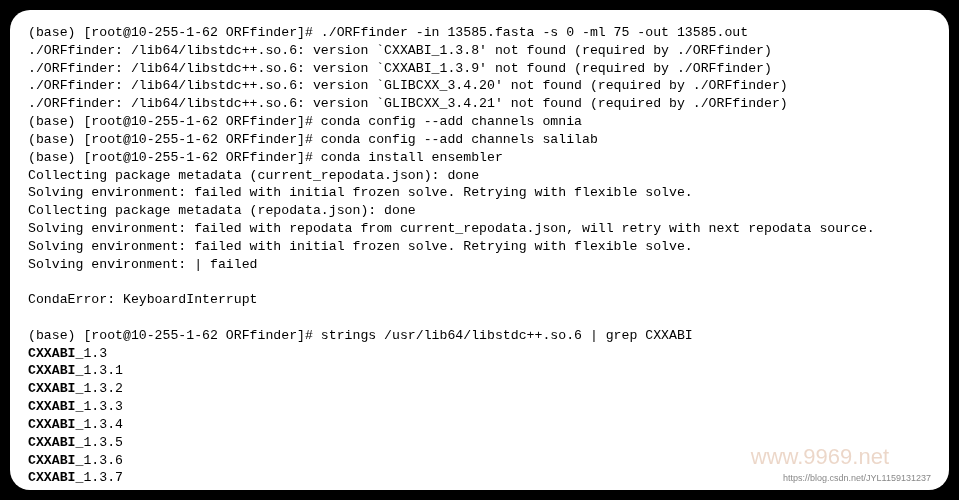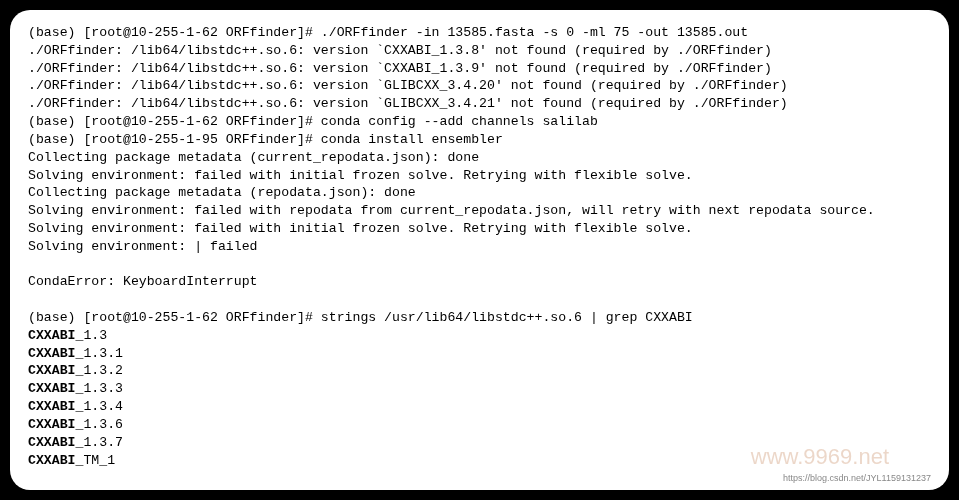--- a/index.html
+++ b/index.html
@@ -54,36 +54,38 @@
 </head>
 <body>
 
 <div class="terminal-window">
   <div id="terminal-content">
       <div class="line">(base) [root@10-255-1-62 ORFfinder]# ./ORFfinder -in 13585.fasta -s 0 -ml 75 -out 13585.out</div>
       <div class="line">./ORFfinder: /lib64/libstdc++.so.6: version `CXXABI_1.3.8' not found (required by ./ORFfinder)</div>
       <div class="line">./ORFfinder: /lib64/libstdc++.so.6: version `CXXABI_1.3.9' not found (required by ./ORFfinder)</div>
       <div class="line">./ORFfinder: /lib64/libstdc++.so.6: version `GLIBCXX_3.4.20' not found (required by ./ORFfinder)</div>
       <div class="line">./ORFfinder: /lib64/libstdc++.so.6: version `GLIBCXX_3.4.21' not found (required by ./ORFfinder)</div>
+      <div class="line">(base) [root@10-255-1-62 ORFfinder]# conda config --add channels omnia</div>
       <div class="line">(base) [root@10-255-1-62 ORFfinder]# conda config --add channels salilab</div>
-      <div class="line">(base) [root@10-255-1-95 ORFfinder]# conda install ensembler</div>
+      <div class="line">(base) [root@10-255-1-62 ORFfinder]# conda install ensembler</div>
       <div class="line">Collecting package metadata (current_repodata.json): done</div>
       <div class="line">Solving environment: failed with initial frozen solve. Retrying with flexible solve.</div>
       <div class="line">Collecting package metadata (repodata.json): done</div>
       <div class="line">Solving environment: failed with repodata from current_repodata.json, will retry with next repodata source.</div>
       <div class="line">Solving environment: failed with initial frozen solve. Retrying with flexible solve.</div>
       <div class="line">Solving environment: | failed</div>
       <div class="line">&nbsp;</div>
       <div class="line">CondaError: KeyboardInterrupt</div>
       <div class="line">&nbsp;</div>
       <div class="line">(base) [root@10-255-1-62 ORFfinder]# strings /usr/lib64/libstdc++.so.6 | grep CXXABI</div>
       <div class="line"><span class="highlight">CXXABI</span><span>_1.3</span></div>
       <div class="line"><span class="highlight">CXXABI</span><span>_1.3.1</span></div>
       <div class="line"><span class="highlight">CXXABI</span><span>_1.3.2</span></div>
       <div class="line"><span class="highlight">CXXABI</span><span>_1.3.3</span></div>
       <div class="line"><span class="highlight">CXXABI</span><span>_1.3.4</span></div>
+      <div class="line"><span class="highlight">CXXABI</span><span>_1.3.5</span></div>
       <div class="line"><span class="highlight">CXXABI</span><span>_1.3.6</span></div>
       <div class="line"><span class="highlight">CXXABI</span><span>_1.3.7</span></div>
       <div class="line"><span class="highlight">CXXABI</span><span>_TM_1</span></div>
     </div>
   <div class="watermark2">www.9969.net</div>
   <div class="watermark">https://blog.csdn.net/JYL1159131237</div>
 </div>
 
 </body></html>

